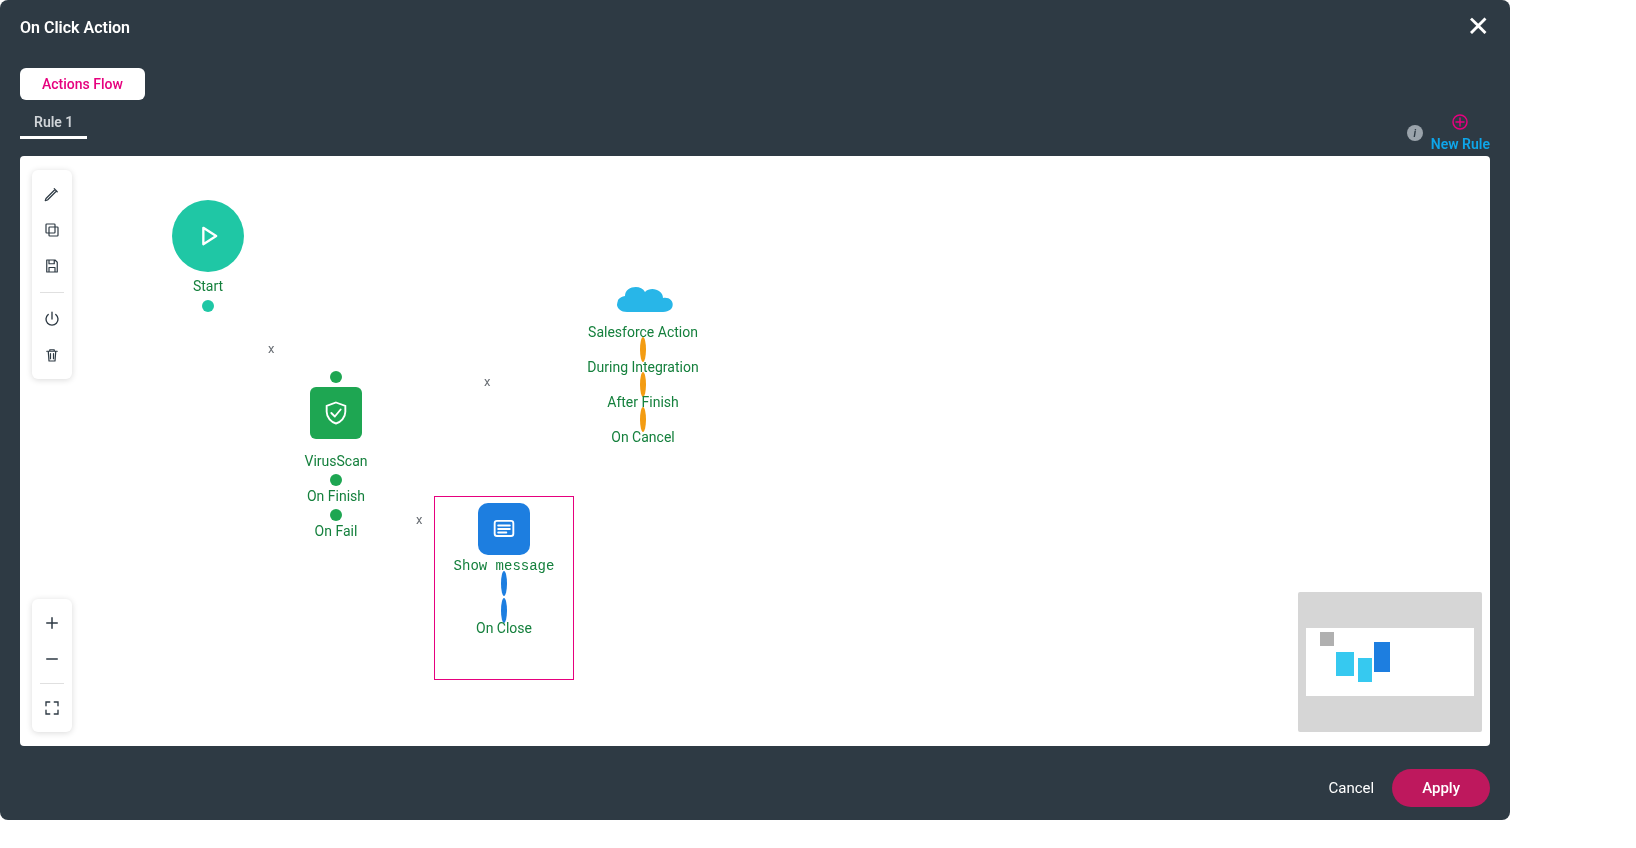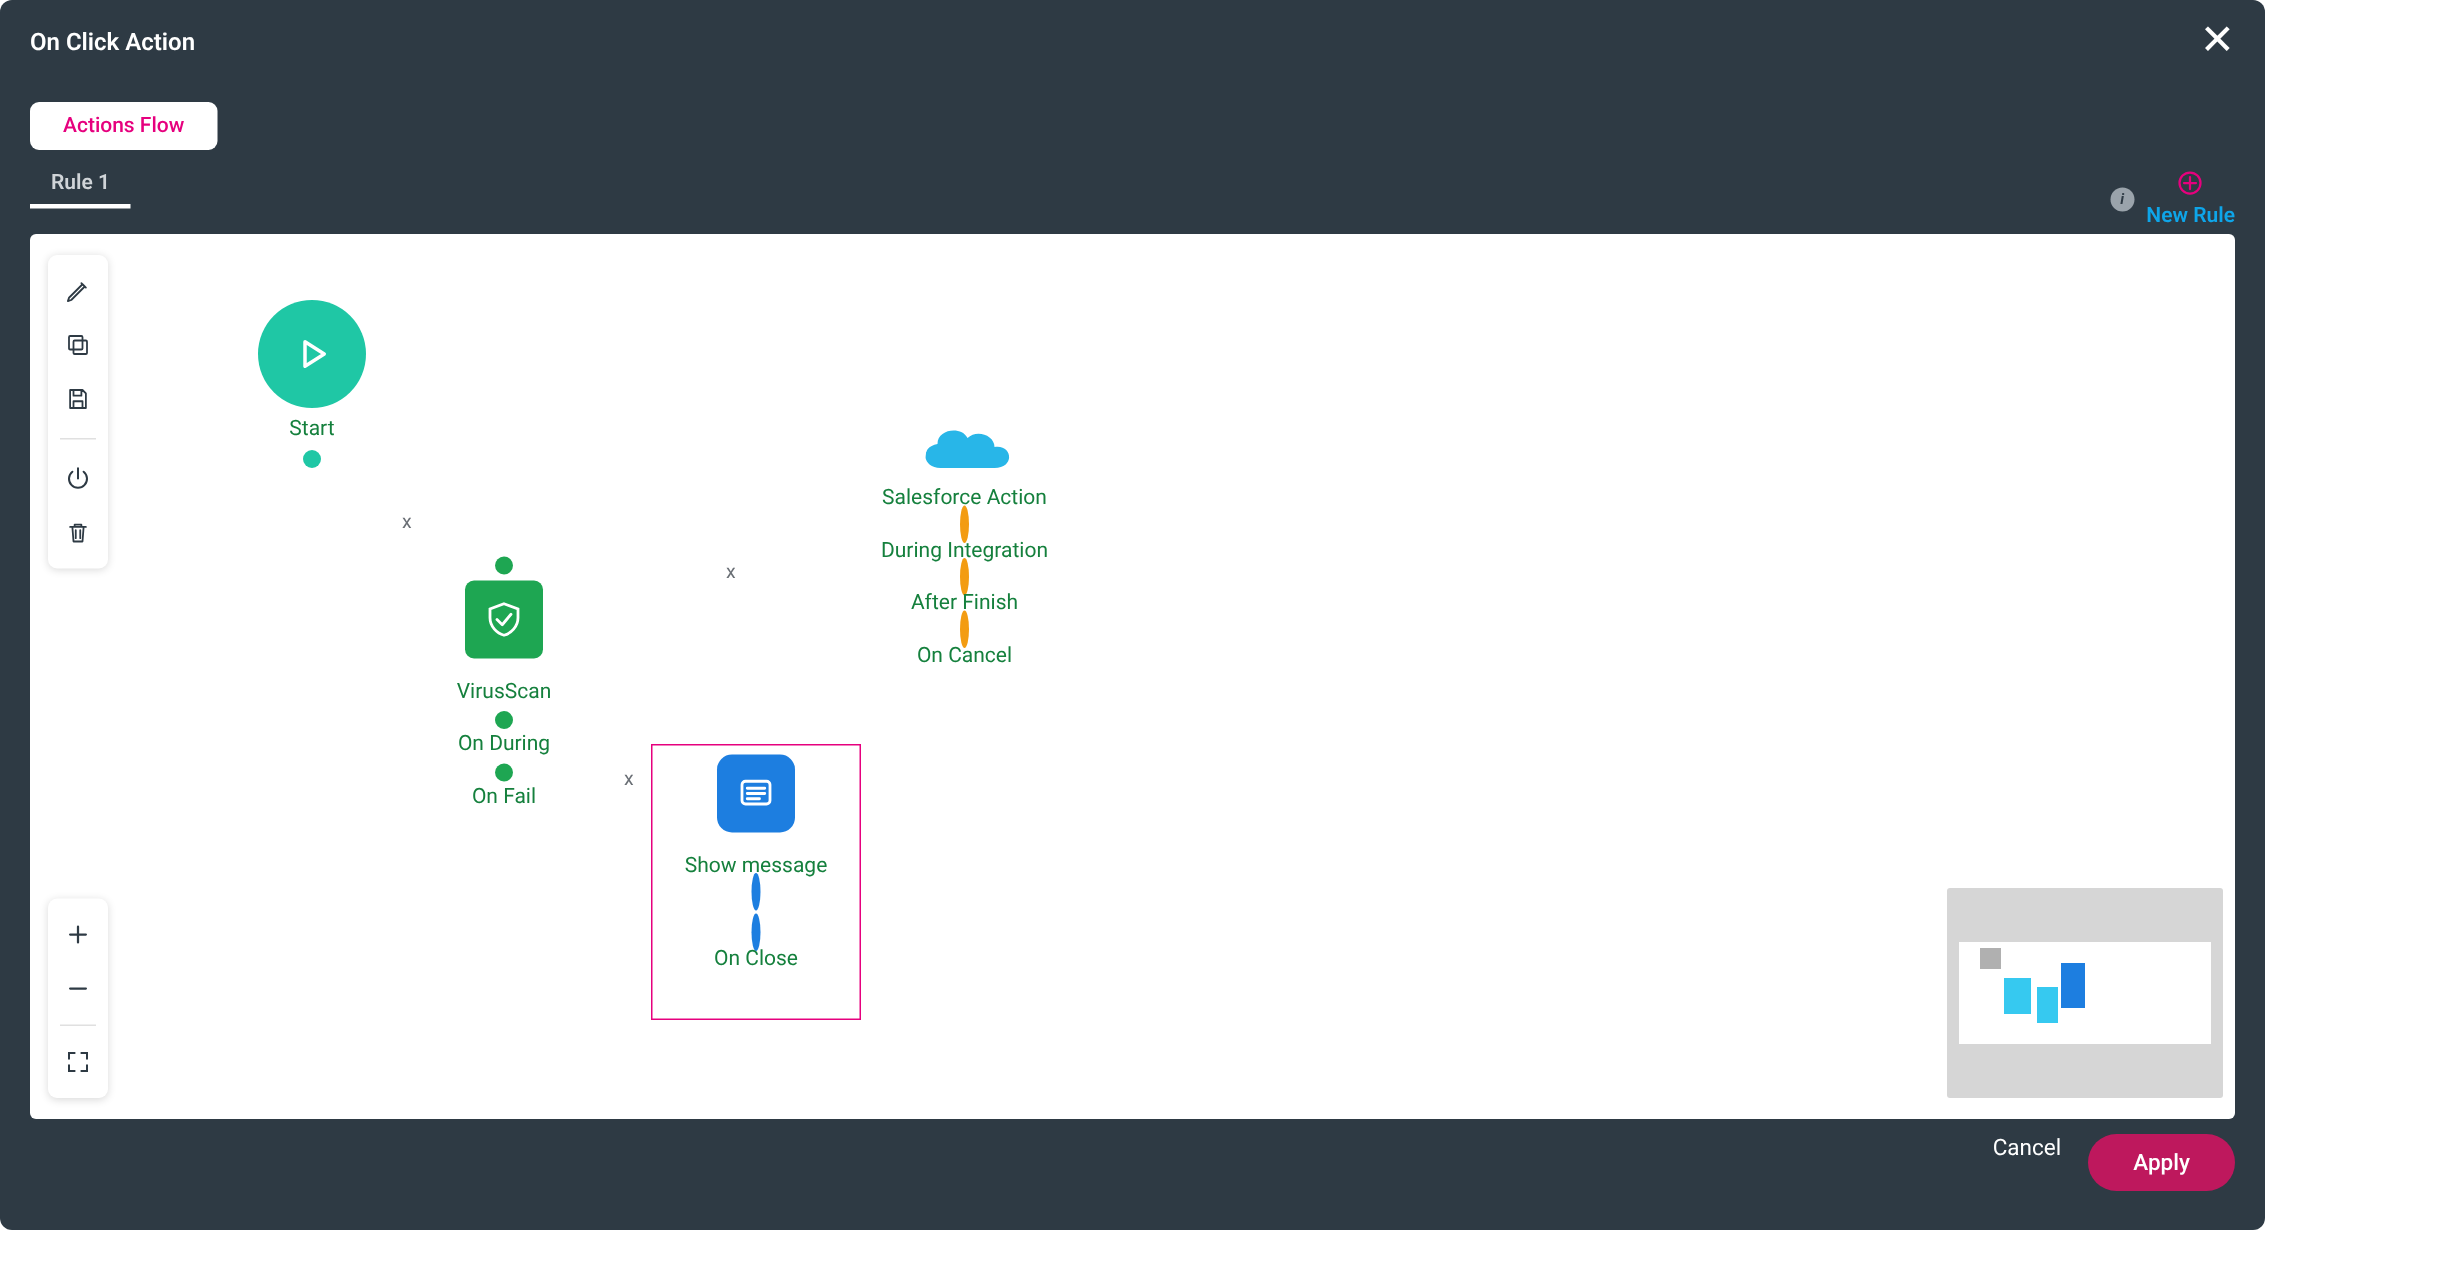--- a/index.html
+++ b/index.html
@@ -40,21 +40,21 @@
   .message-node { position: absolute; left: 414px; top: 340px; width: 140px; height: 184px; border: 1px solid #e6007e; text-align: center; padding-top: 6px; }
   .port-blue-filled { width: 12px; height: 12px; border-radius: 50%; background: #1d7ee0; margin: 0 auto 4px; }
   .msg-box { width: 52px; height: 52px; background: #1d7ee0; border-radius: 10px; display: flex; align-items: center; justify-content: center; margin: 0 auto; }
   .msg-box svg { width: 28px; height: 28px; }
   .port-blue-hollow { width: 12px; height: 12px; border-radius: 50%; background: #fff; border: 3px solid #1d7ee0; margin: 6px auto 2px; }
   .sf-node { position: absolute; left: 558px; top: 120px; width: 130px; text-align: center; }
   .port-sf-top { width: 12px; height: 12px; border-radius: 50%; background: #28b6e8; margin: 0 auto 4px; }
   .cloud { position: relative; width: 72px; height: 44px; margin: 0 auto; }
   .cloud-text { position: absolute; top: 8px; width: 100%; text-align: left; color: #fff; font-family: Georgia, serif; font-size: 20px; font-style: italic; }
   .port-orange-hollow { width: 12px; height: 12px; border-radius: 50%; background: #fff; border: 3px solid #f39c12; margin: 6px auto 2px; }
-  .footer { position: absolute; bottom: 0; right: 0; height: 64px; width: 1510px; display: flex; align-items: flex-start; justify-content: flex-end; gap: 18px; padding-right: 20px; }
+  .footer { position: absolute; bottom: 0; right: 0; height: 64px; width: 1510px; display: flex; align-items: center; justify-content: flex-end; gap: 18px; padding-right: 20px; }
   .cancel-btn { color: #fff; background: none; border: none; font-size: 15px; cursor: pointer; }
   .apply-btn { background: #be185d; color: #fff; border: none; font-size: 15px; font-weight: 500; padding: 10px 30px; border-radius: 22px; cursor: pointer; }
   .side-right { position: absolute; top: 0; right: 0; width: 126px; height: 848px; background: #fff; }
   .bottom-strip { position: absolute; bottom: 0; left: 0; width: 1636px; height: 64px; background: #fff; }
   .connector-x { position: absolute; color: #6a6f75; font-size: 13px; }
 </style>
 </head>
 <body>
 
 <div class="side-right"></div>
@@ -157,34 +157,34 @@
     <div class="virus-node">
       <span class="port-top"></span>
       <div class="virus-box">
         <svg viewBox="0 0 24 24">
             <path d="M12 3 L20 6 V11 C20 16 16 20 12 21 C8 20 4 16 4 11 V6 Z" fill="none" stroke="#fff" stroke-width="1.6"></path>
             <path d="M8 12 l3 3 l5-6" fill="none" stroke="#fff" stroke-width="1.6" stroke-linecap="round" stroke-linejoin="round"></path>
           </svg>
       </div>
       <div class="node-label" style="margin-top:14px;">VirusScan</div>
       <span class="out-port"></span>
-      <div class="node-label">On During</div>
+      <div class="node-label">On Finish</div>
       <span class="out-port"></span>
       <div class="node-label">On Fail</div>
     </div>
 
     <div class="message-node">
       <span class="port-blue-filled"></span>
       <div class="msg-box">
         <svg viewBox="0 0 24 24">
             <rect x="4" y="5" width="16" height="13" rx="2" fill="none" stroke="#fff" stroke-width="1.6"></rect>
             <path d="M7 9h10M7 12h10M7 15h7" stroke="#fff" stroke-width="1.6" stroke-linecap="round"></path>
           </svg>
       </div>
-      <div class="node-label" style="margin-top:14px;">Show message</div>
+      <div class="node-label" style="margin-top:3px;font-family:Liberation Mono, monospace;">Show message</div>
       <span class="port-blue-hollow"></span>
       <div style="height:8px;"></div>
       <span class="port-blue-hollow"></span>
       <div class="node-label">On Close</div>
     </div>
 
     <div class="sf-node">
       <span class="port-sf-top"></span>
       <div class="cloud">
         <svg viewBox="0 0 72 44" width="72" height="44">

